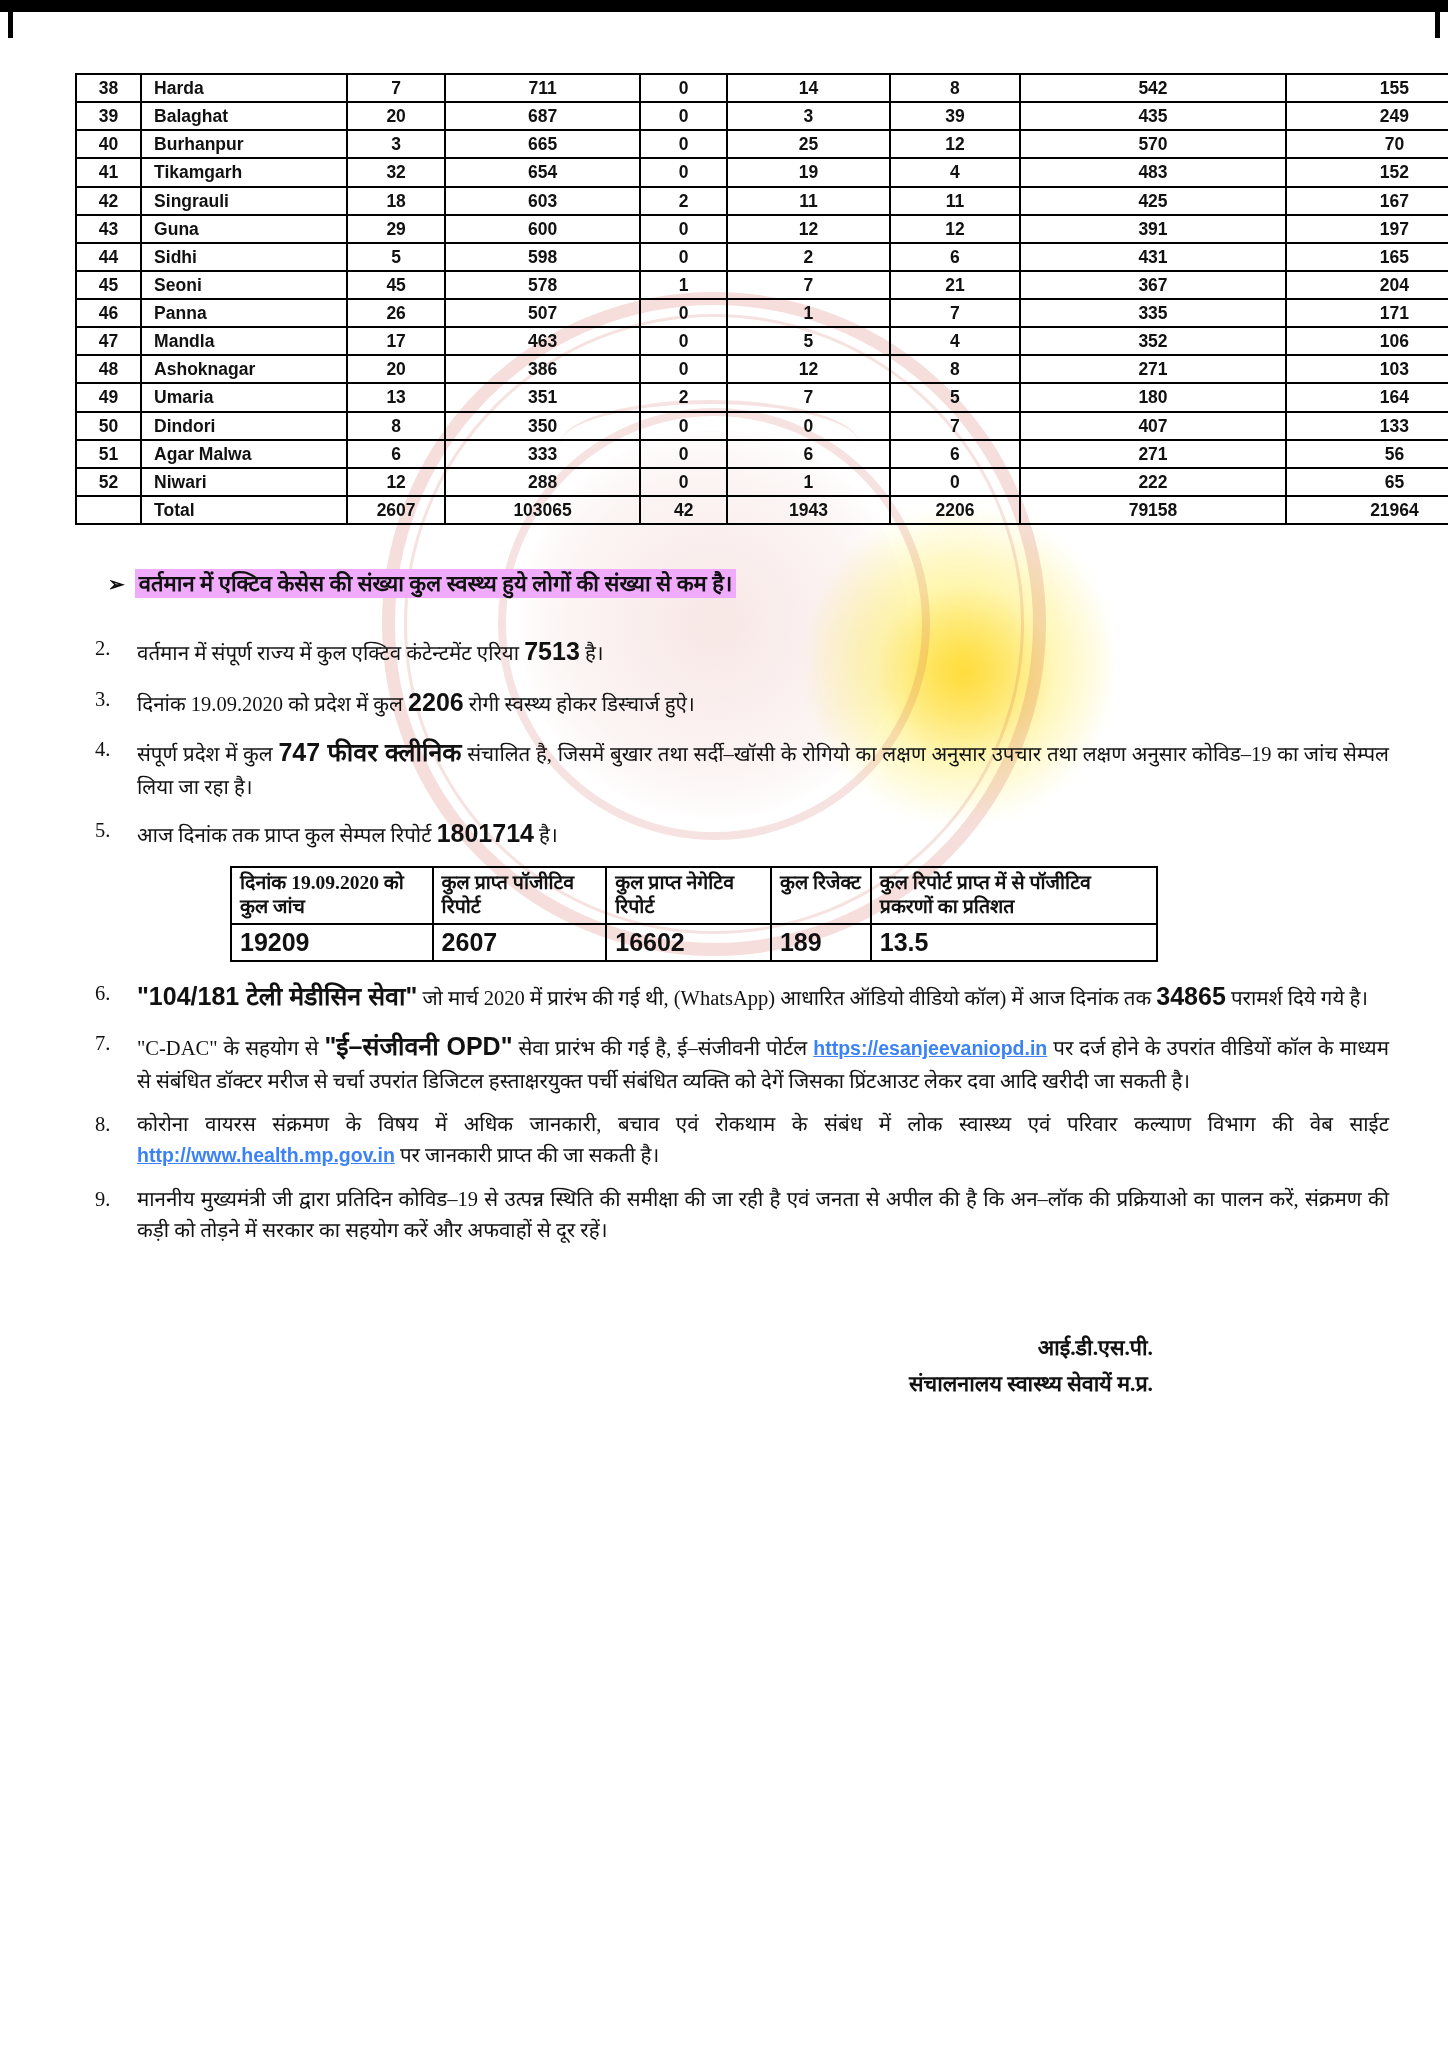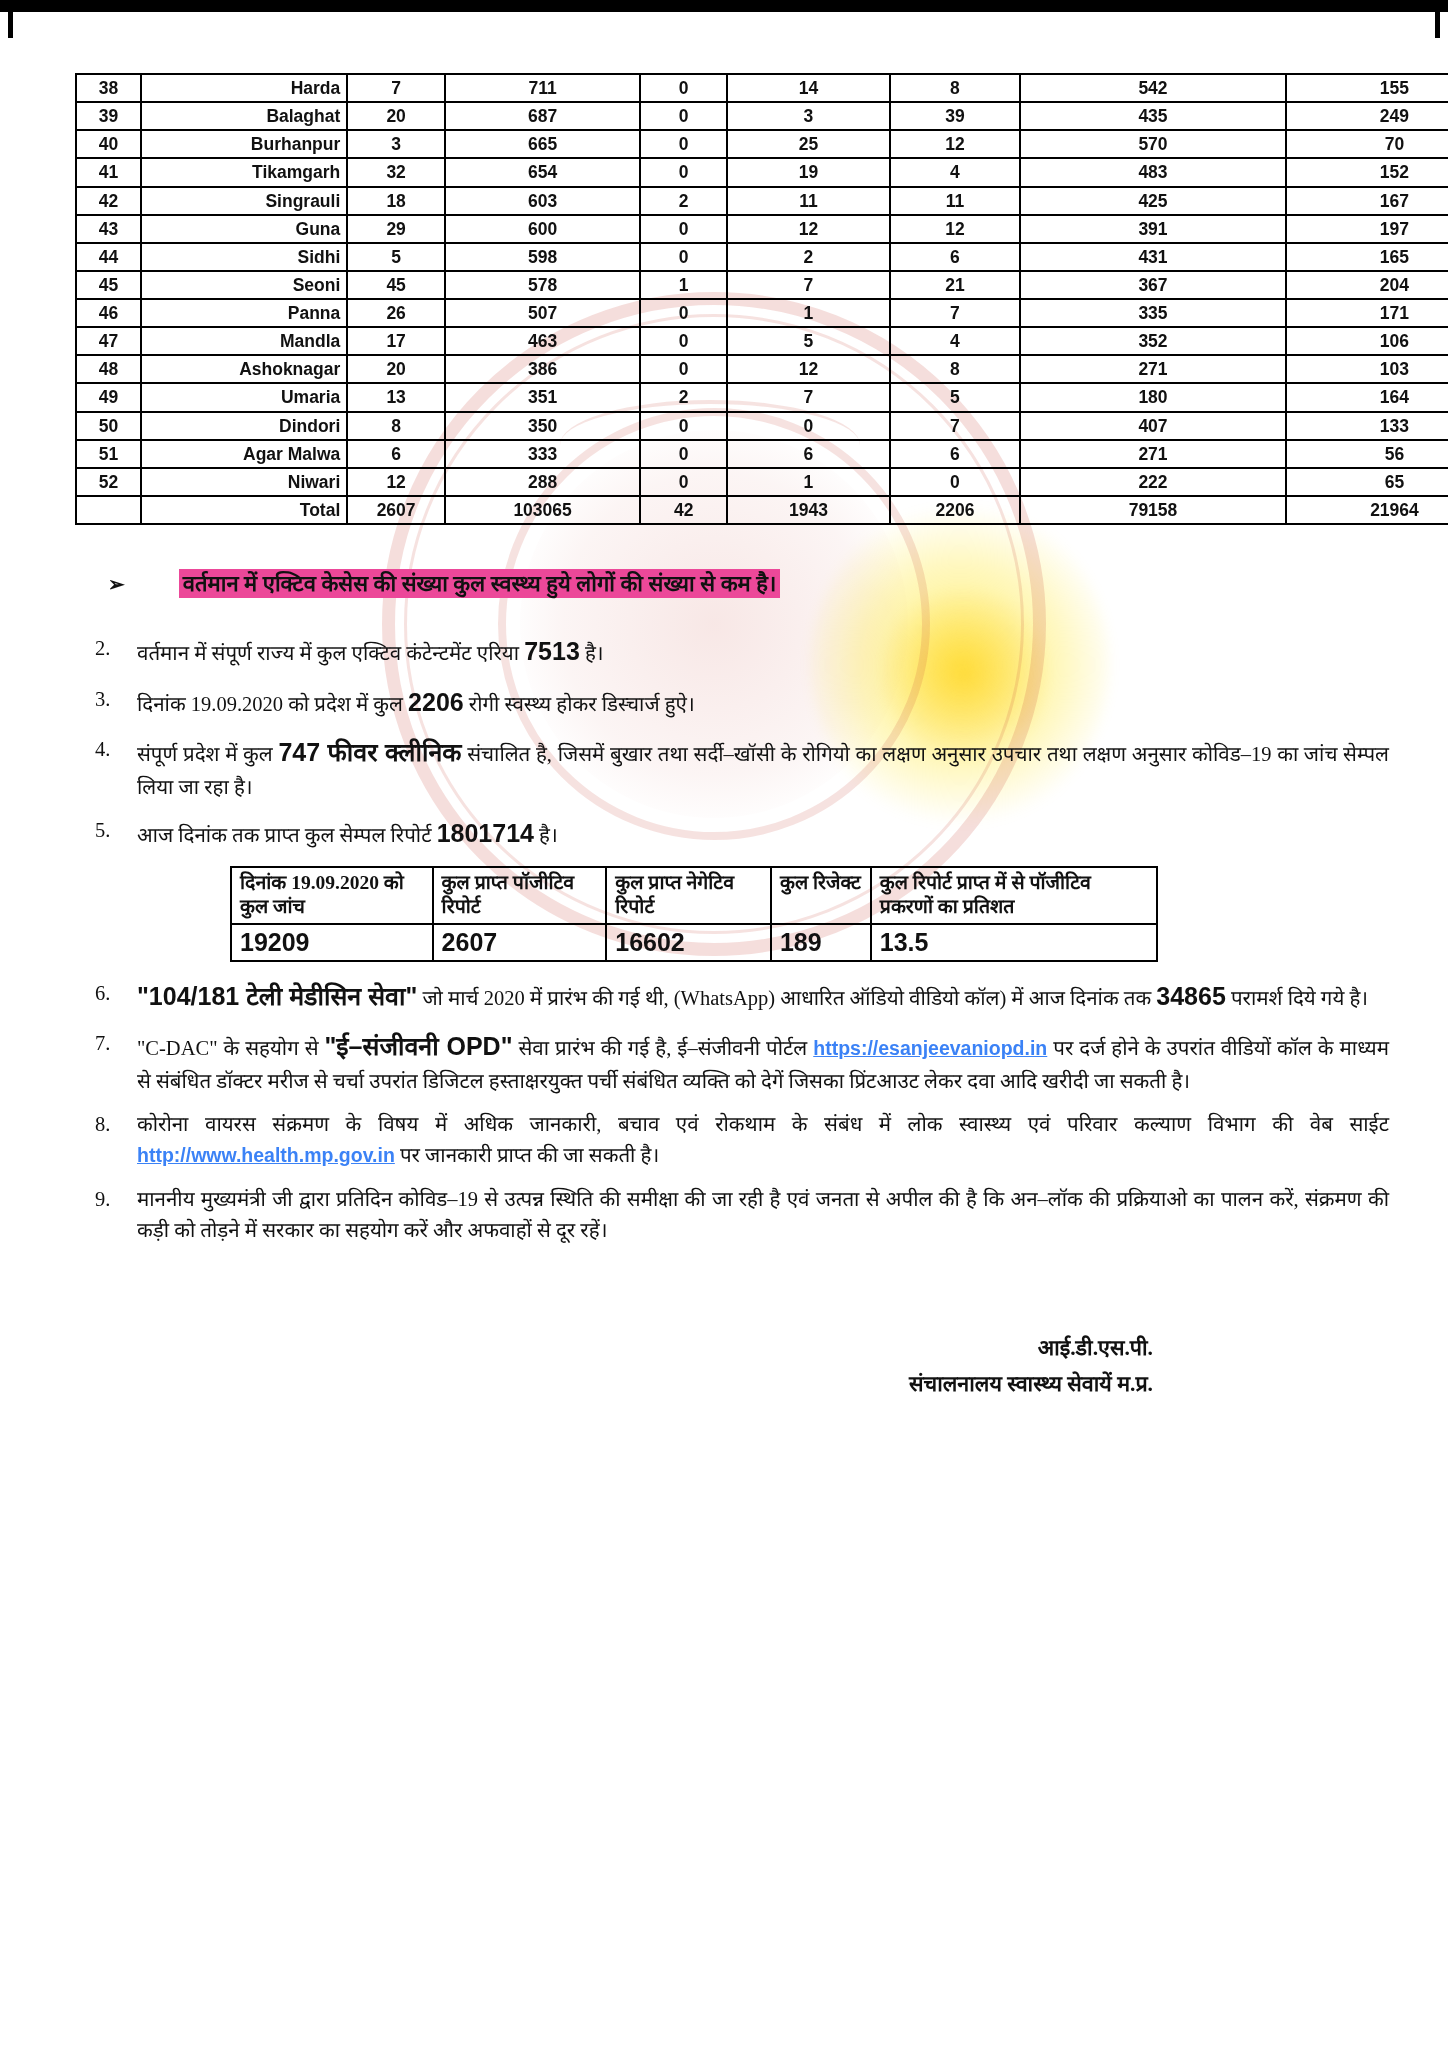--- a/index.html
+++ b/index.html
@@ -40,28 +40,28 @@
   
   .content { position:relative; z-index:2; }
 
   
   table.district { border-collapse:collapse; margin:73px 0 0 75px; width:1429px;
     font-family:"Liberation Sans","DejaVu Sans",sans-serif; }
   table.district td {
     border:2px solid #000; font-weight:bold; font-size:17.5px;
     padding:3px 6px; text-align:center; height:28px; line-height:1.15;
   }
-  table.district td.left, table.district td:nth-child(2) { text-align:right; padding-left:12px; }
+  table.district td.left, table.district td:nth-child(2) { text-align:left; padding-left:12px; }
   table.district tfoot td { font-weight:bold;margin-left:12px; }
 
   
   .hl-line { margin:42px 0 0 108px; font-size:22px; font-weight:bold;
     font-family:"Liberation Serif","DejaVu Serif",serif; }
   .hl-arrow { margin-right:10px; font-size:20px; }
-  .hl-text { background:#ec4899; padding:2px 4px;margin-left:44px; }
+  .hl-text { background:#f0abfc; padding:2px 4px; }
 
   
   .points { margin:36px 55px 0 95px; }
   .point { display:flex; margin-bottom:13px; font-size:20.5px; line-height:1.5; }
   .pnum { width:42px; flex:0 0 42px; }
   .ptext { flex:1; text-align:justify; padding-right:4px; }
   .ptext b { font-family:"Liberation Sans","DejaVu Sans",sans-serif; font-size:25px; }
   a.doclink { color:#3b82f6; font-weight:bold; text-decoration:underline;
     font-family:"Liberation Sans","DejaVu Sans",sans-serif; font-size:19.5px; }
 

